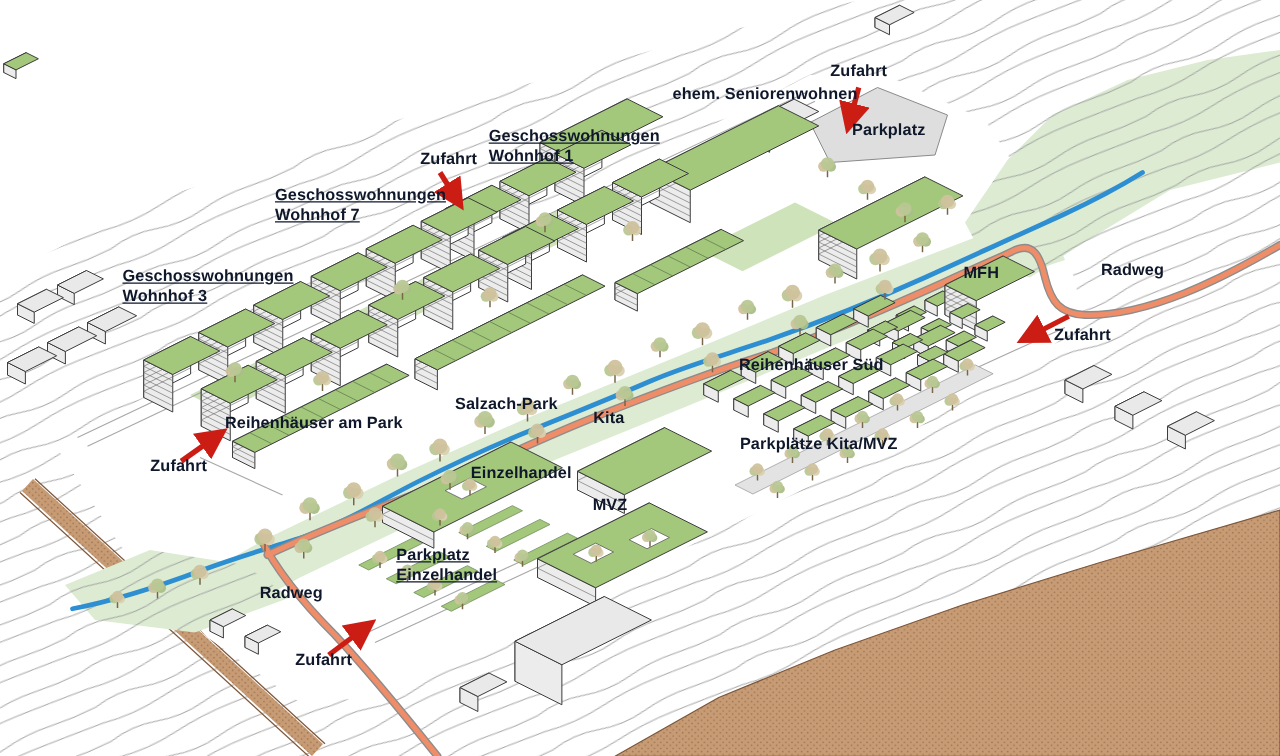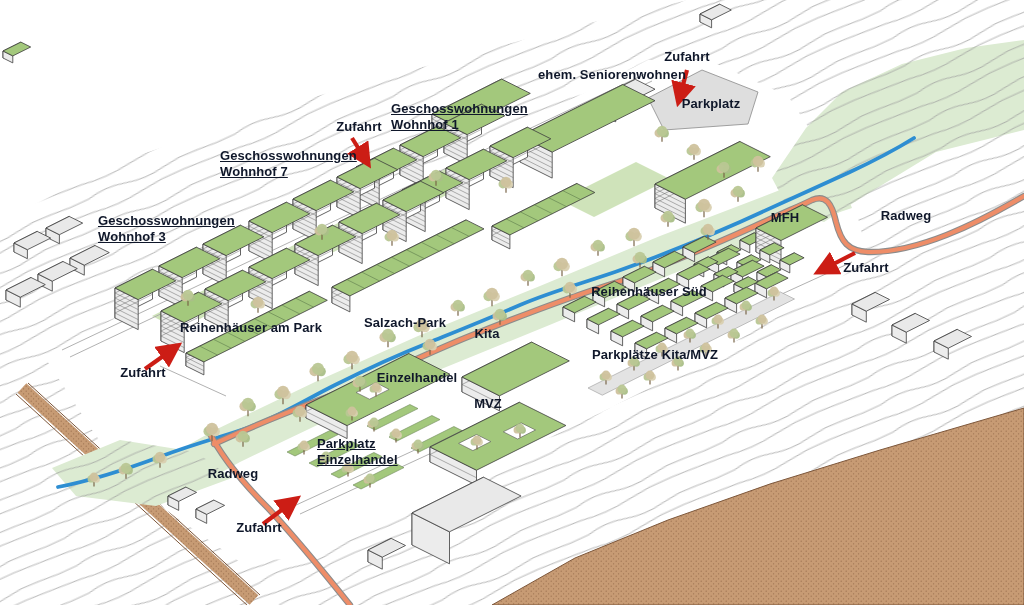--- a/index.html
+++ b/index.html
@@ -823,21 +823,21 @@
   </div>
   <div class="lbl tl" style="left:98px;top:213px">
     <div>Geschosswohnungen</div>
     <div>Wohnhof 3</div>
   </div>
   <div class="lbl" style="left:785px;top:218px">MFH</div>
   <div class="lbl" style="left:906px;top:216px">Radweg</div>
   <div class="lbl" style="left:866px;top:268px">Zufahrt</div>
   <div class="lbl" style="left:649px;top:292px">Reihenhäuser Süd</div>
   <div class="lbl" style="left:655px;top:355px">Parkplätze Kita/MVZ</div>
-  <div class="lbl" style="left:251px;top:328px">Reihenhäuser am Park</div>
+  <div class="lbl" style="left:251px;top:338px">Reihenhäuser am Park</div>
   <div class="lbl" style="left:405px;top:323px">Salzach-Park</div>
   <div class="lbl" style="left:487px;top:334px">Kita</div>
   <div class="lbl" style="left:417px;top:378px">Einzelhandel</div>
   <div class="lbl" style="left:488px;top:404px">MVZ</div>
   <div class="lbl tl" style="left:317px;top:436px">
     <div>Parkplatz</div>
     <div>Einzelhandel</div>
   </div>
   <div class="lbl" style="left:233px;top:474px">Radweg</div>
   <div class="lbl" style="left:259px;top:528px">Zufahrt</div>

